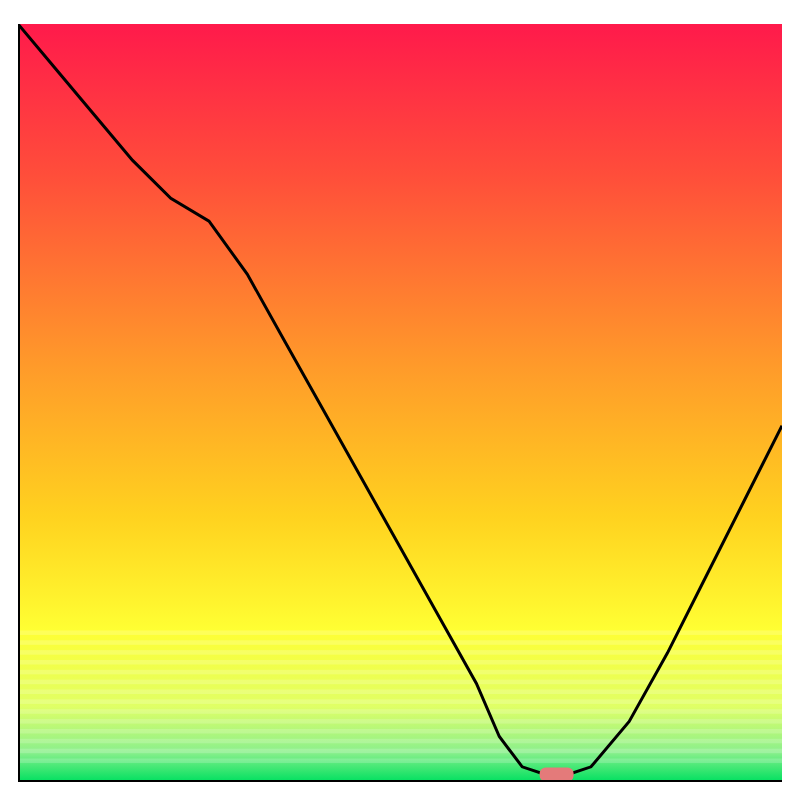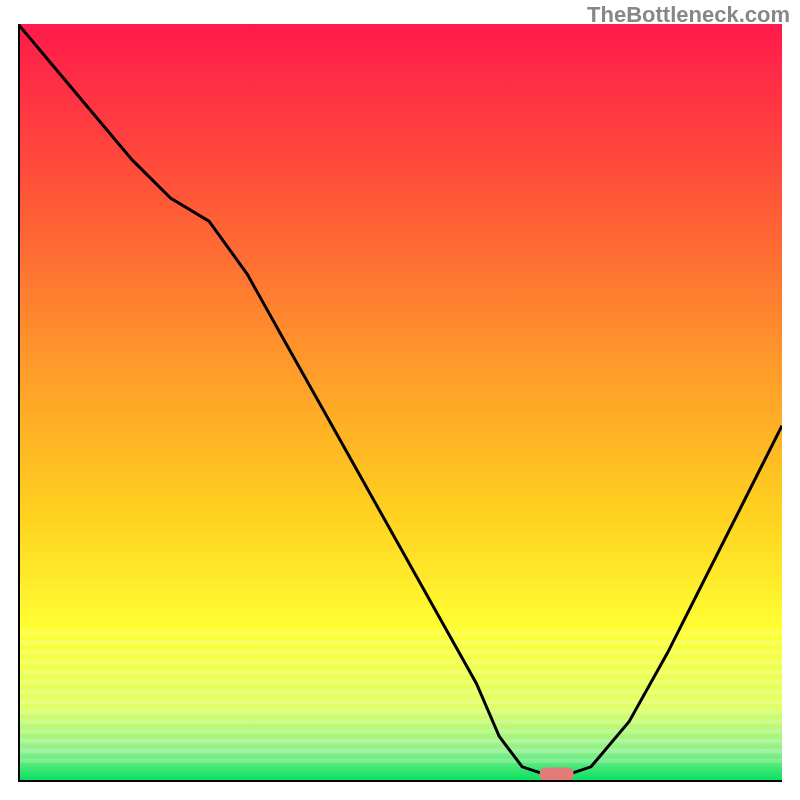--- a/index.html
+++ b/index.html
@@ -33,21 +33,20 @@
     box-sizing: border-box;
   }
   svg {
     display: block;
   }
 </style>
 </head>
 <body>
 
 <div class="container">
-  <div class="watermark">TheBottleneck.com</div>
 
   <div class="plot-frame">
     <svg id="chart-svg" width="764" height="758" viewBox="0 0 764 758">
       <defs>
         <linearGradient id="bg-grad" x1="0" y1="0" x2="0" y2="1">
             <stop offset="0%" stop-color="#ff1a4b"></stop>
             <stop offset="20%" stop-color="#ff4e3a"></stop>
             <stop offset="45%" stop-color="#ff9a2a"></stop>
             <stop offset="65%" stop-color="#ffd21f"></stop>
             <stop offset="80%" stop-color="#ffff33"></stop>

